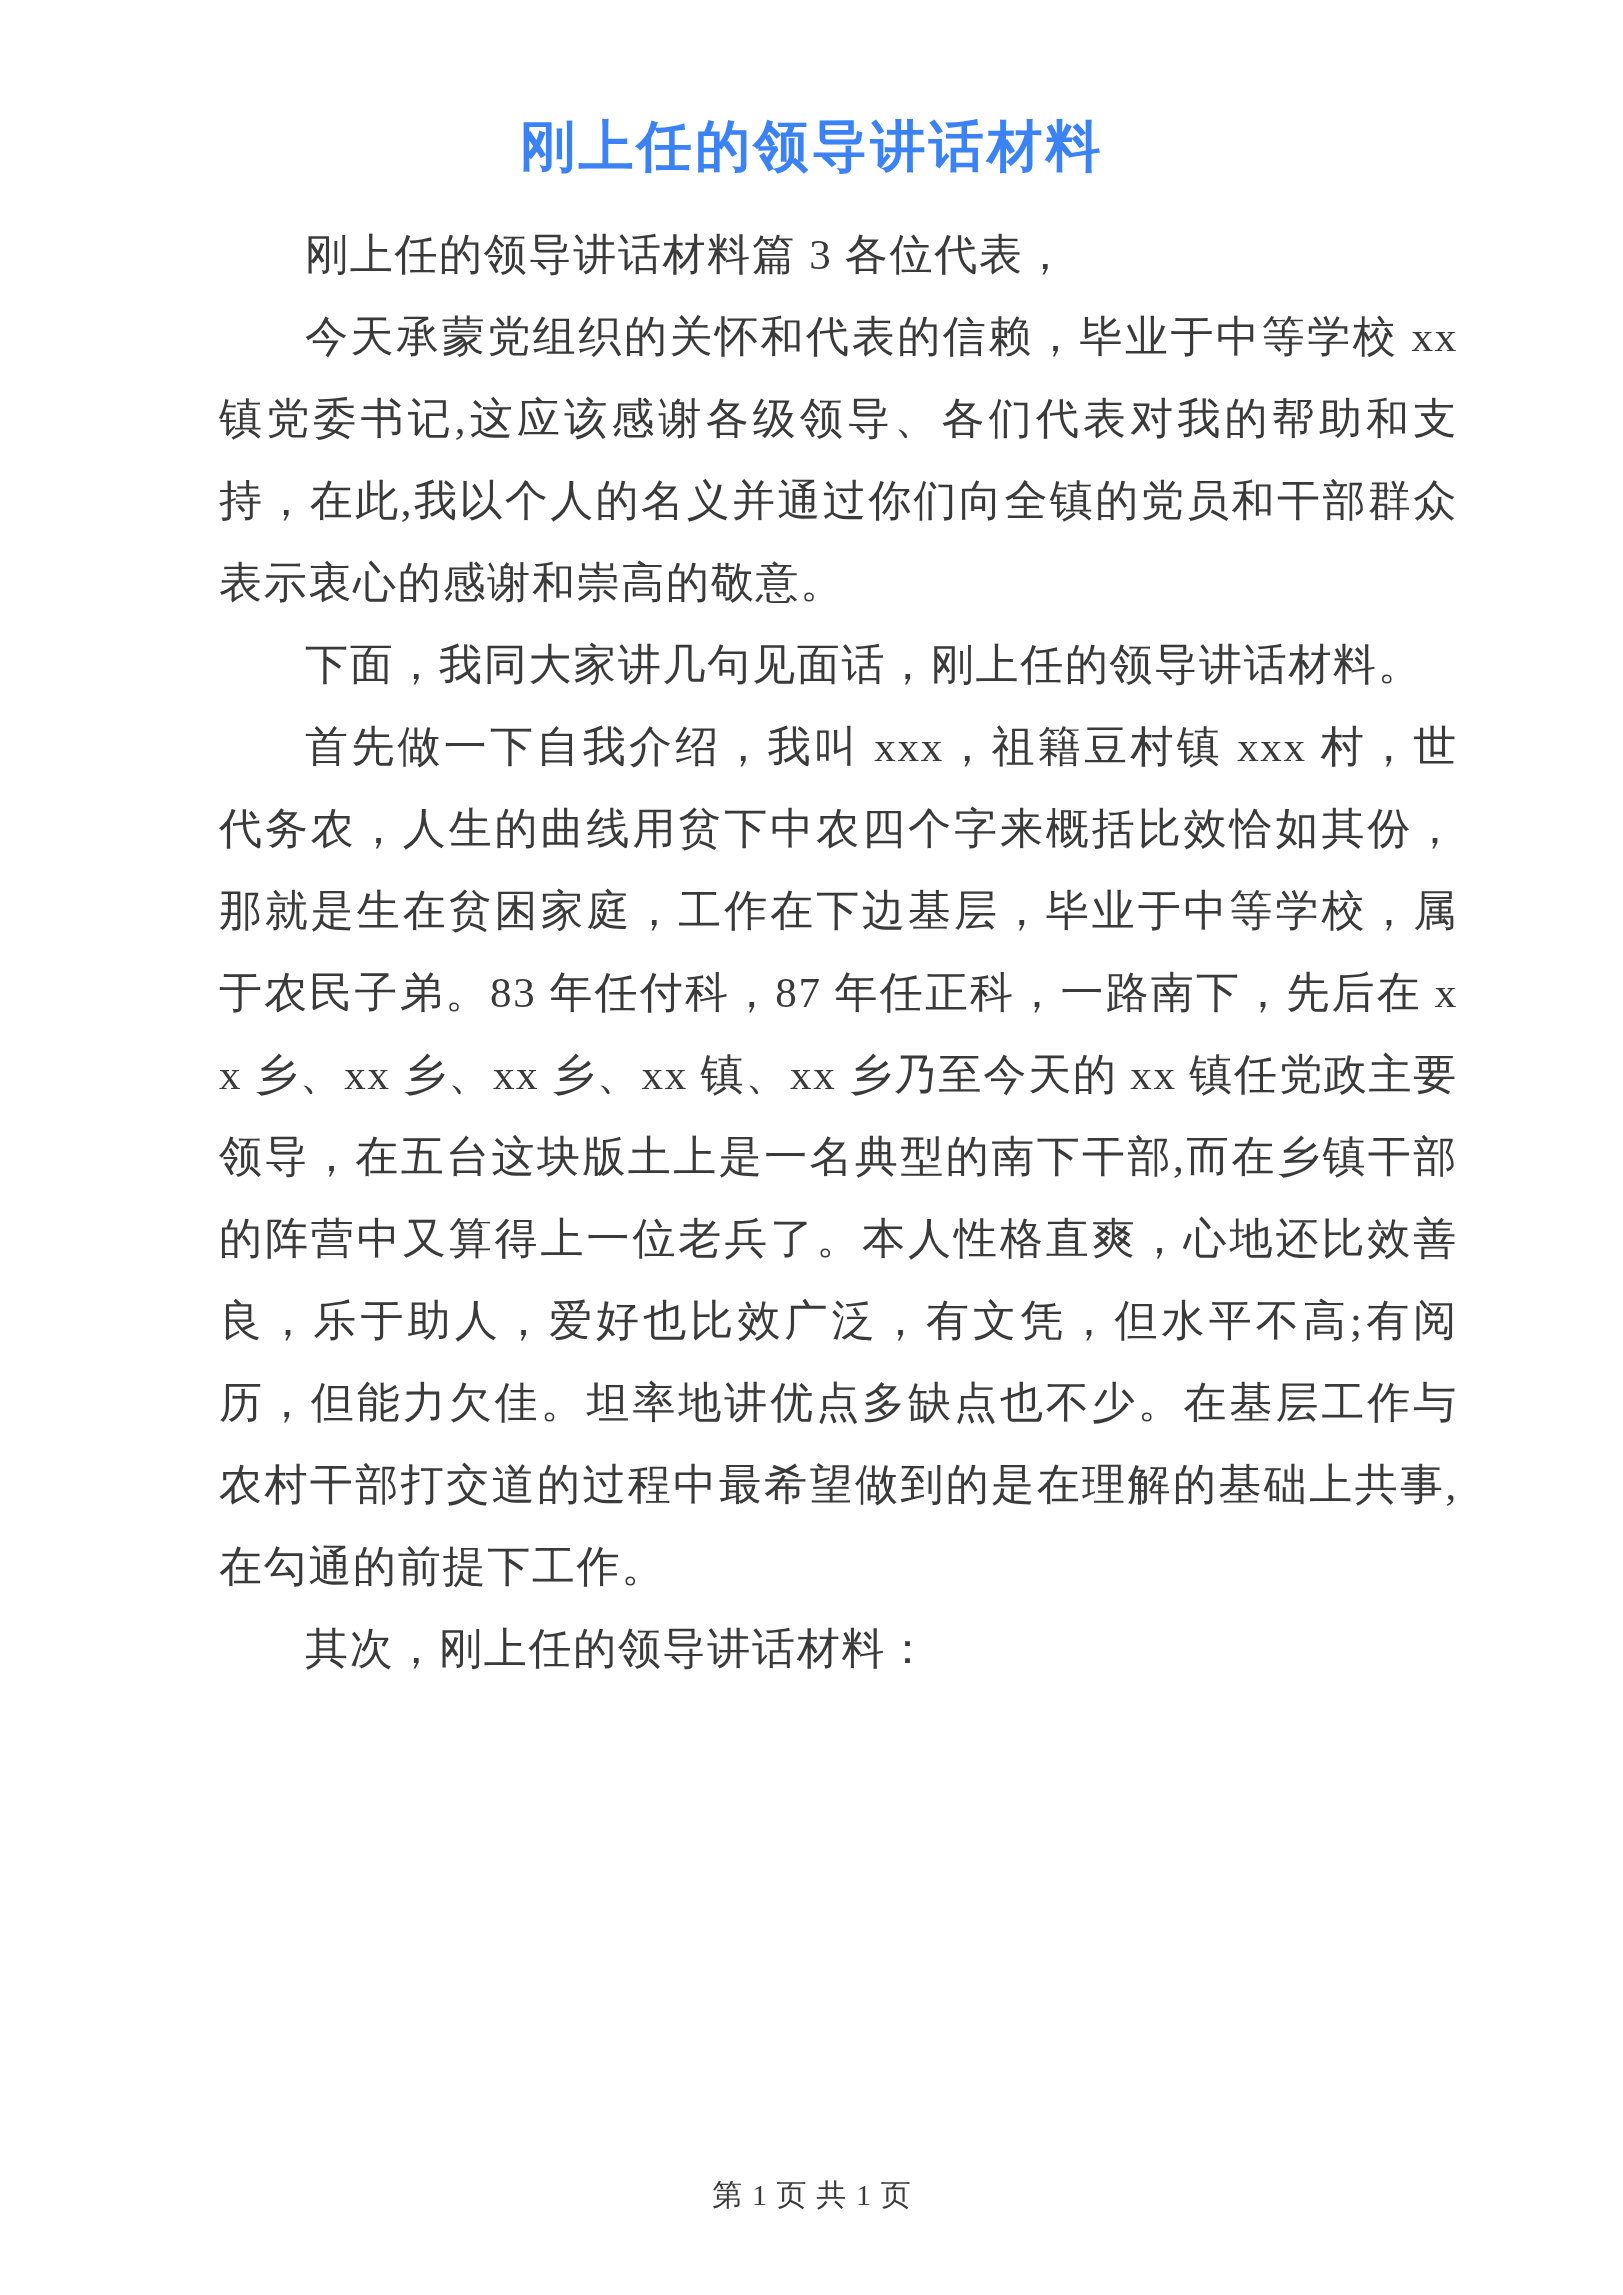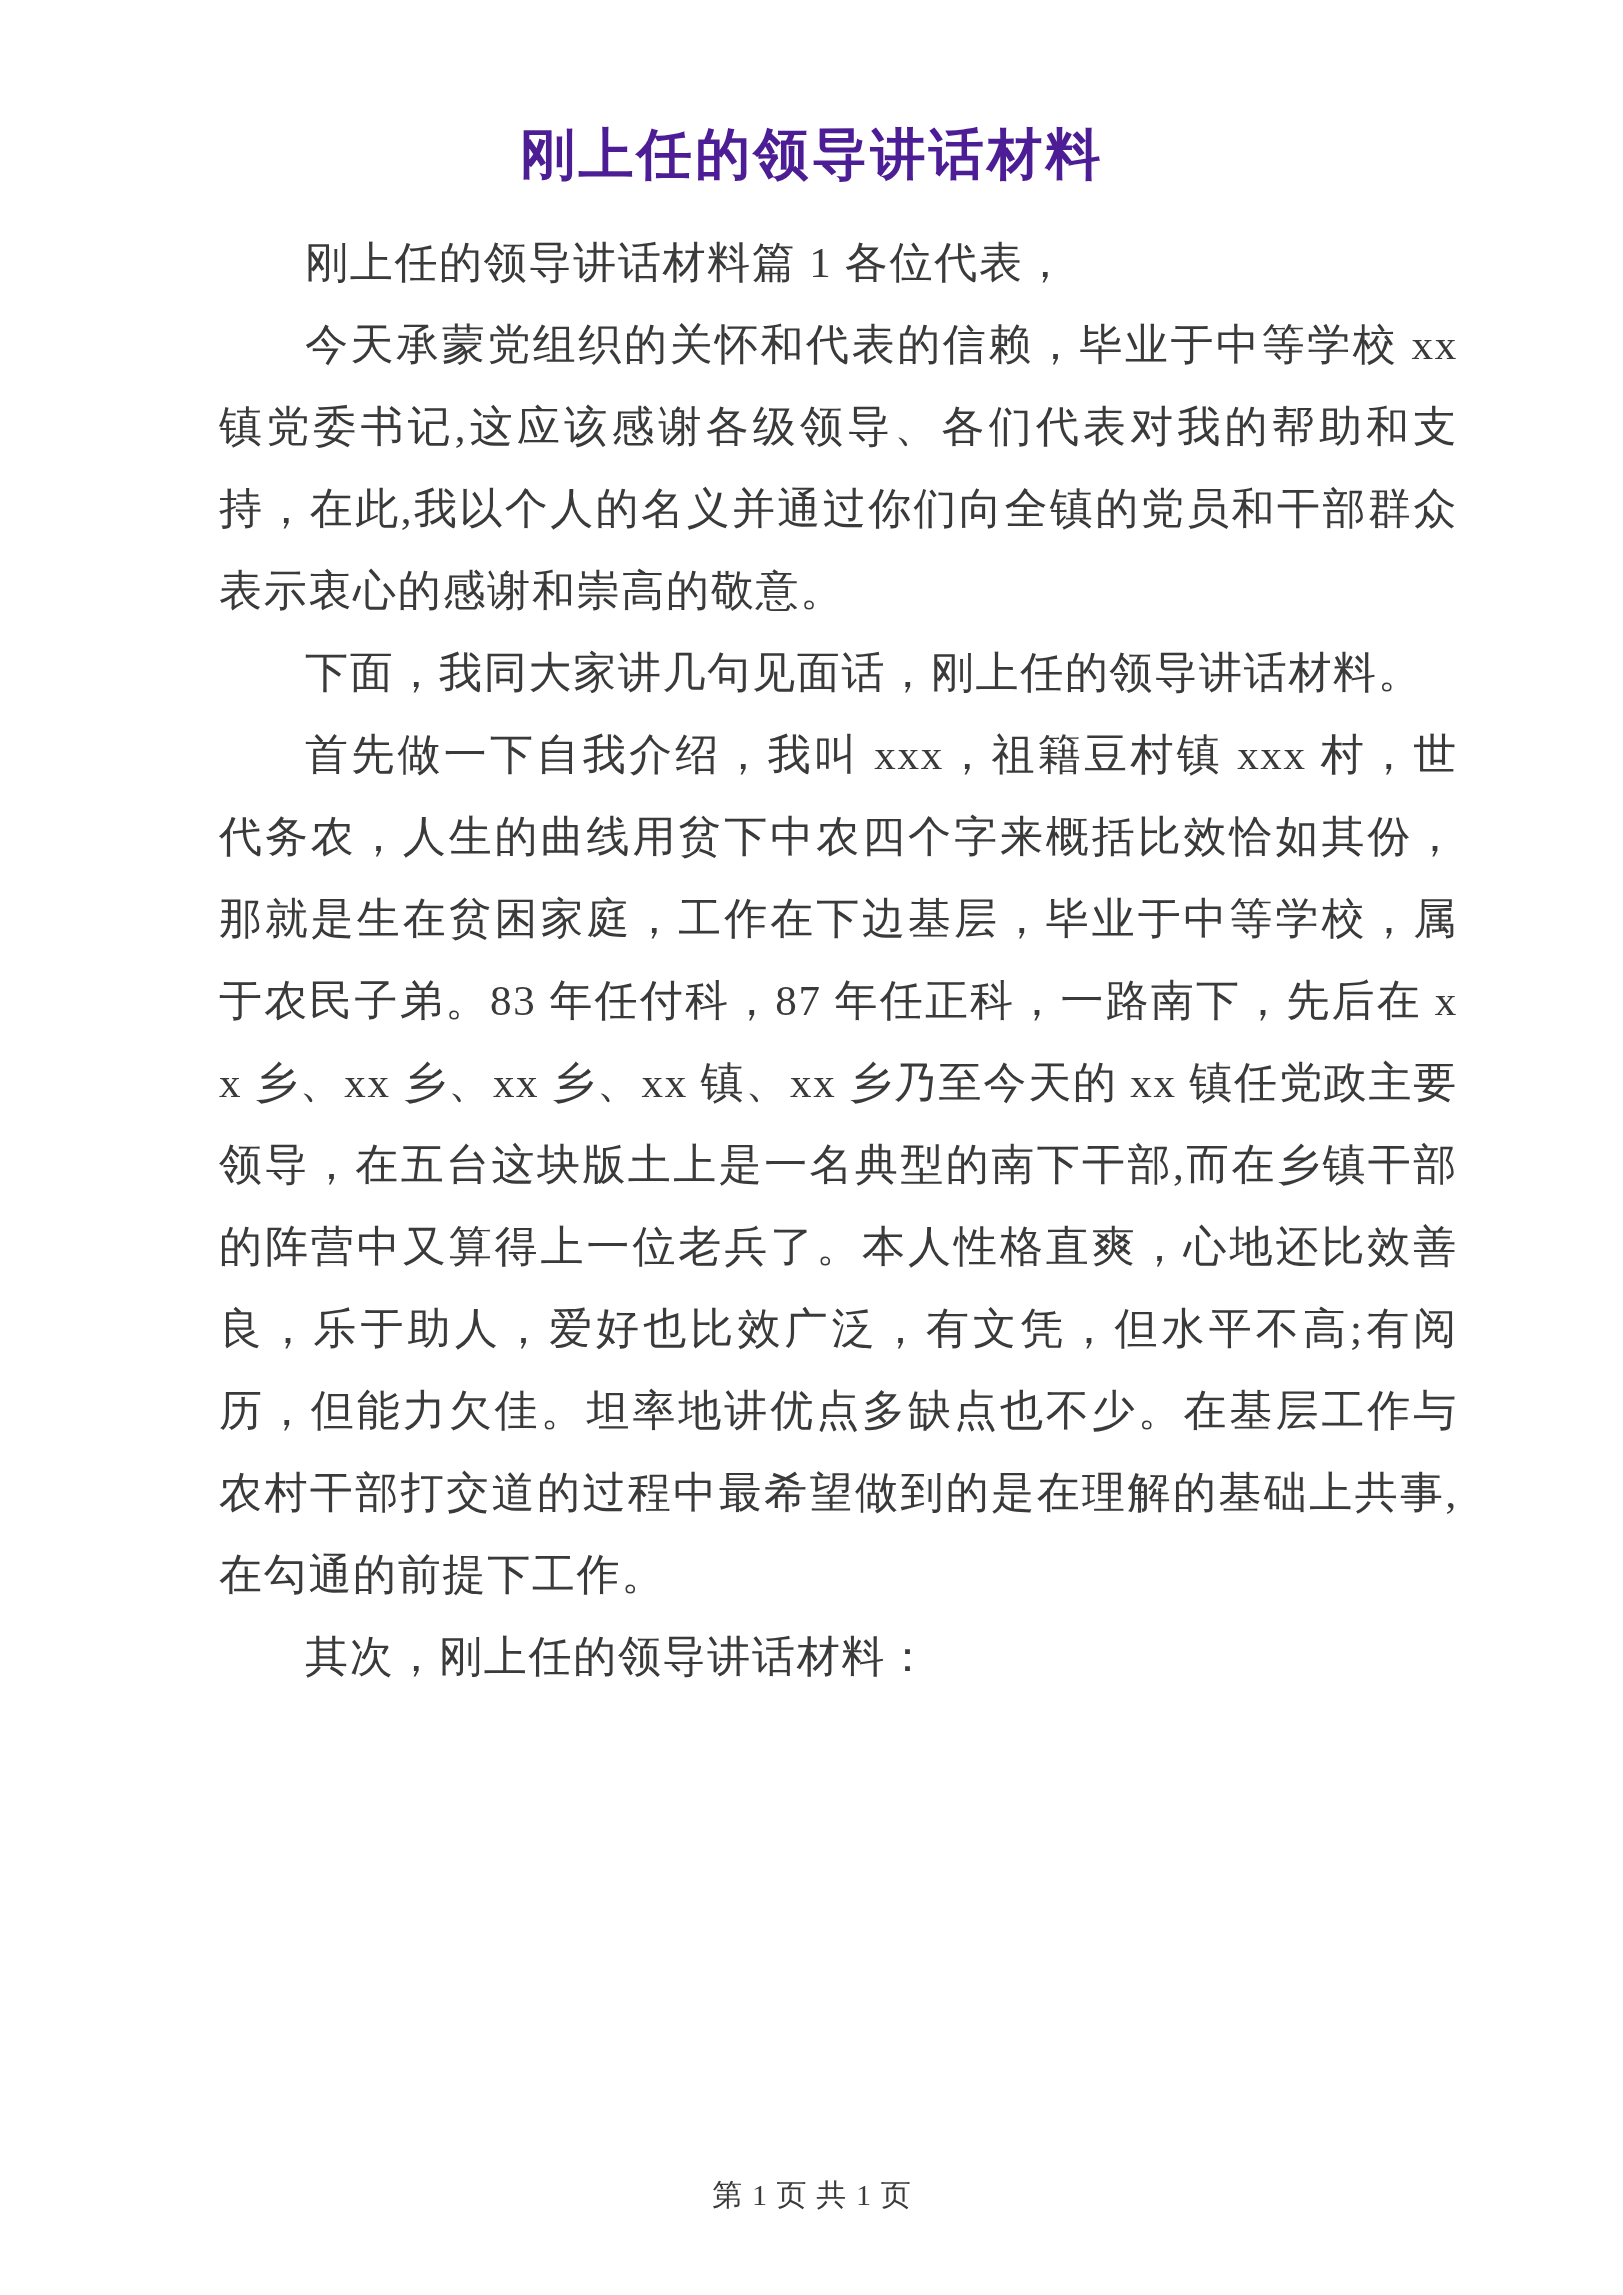--- a/index.html
+++ b/index.html
@@ -21,22 +21,22 @@
     height: 100%;
     padding: 104px 165px 79px 219px;
     display: flex;
     flex-direction: column;
   }
   .doc-title {
     font-size: 55px;
     font-weight: bold;
     text-align: center;
     letter-spacing: 3.4px;
-    color: #4c1d95;
-    margin: 12px 0 29px 0;
+    color: #3b82f6;
+    margin: 4px 0 29px 0;
     line-height: 1.4;
     
     margin-left: -53px;
   }
   .doc-body {
     flex: 1 1 auto;
   }
   .doc-body p {
     font-size: 43px;
     line-height: 82px;
@@ -57,21 +57,21 @@
   }
 </style>
 </head>
 <body>
 
 <div class="page">
 
   <h1 class="doc-title">刚上任的领导讲话材料</h1>
 
   <div class="doc-body">
-    <p>刚上任的领导讲话材料篇 1 各位代表，</p>
+    <p>刚上任的领导讲话材料篇 3 各位代表，</p>
     <p>今天承蒙党组织的关怀和代表的信赖，毕业于中等学校 xx 镇党委书记,这应该感谢各级领导、各们代表对我的帮助和支持，在此,我以个人的名义并通过你们向全镇的党员和干部群众表示衷心的感谢和崇高的敬意。</p>
     <p>下面，我同大家讲几句见面话，刚上任的领导讲话材料。</p>
     <p>首先做一下自我介绍，我叫 xxx，祖籍豆村镇 xxx 村，世代务农，人生的曲线用贫下中农四个字来概括比效恰如其份，那就是生在贫困家庭，工作在下边基层，毕业于中等学校，属于农民子弟。83 年任付科，87 年任正科，一路南下，先后在 xx 乡、xx 乡、xx 乡、xx 镇、xx 乡乃至今天的 xx 镇任党政主要领导，在五台这块版土上是一名典型的南下干部,而在乡镇干部的阵营中又算得上一位老兵了。本人性格直爽，心地还比效善良，乐于助人，爱好也比效广泛，有文凭，但水平不高;有阅历，但能力欠佳。坦率地讲优点多缺点也不少。在基层工作与农村干部打交道的过程中最希望做到的是在理解的基础上共事,在勾通的前提下工作。</p>
     <p>其次，刚上任的领导讲话材料：</p>
   </div>
 
   <div class="doc-footer">第 1 页 共 1 页</div>
 
 </div>
 

